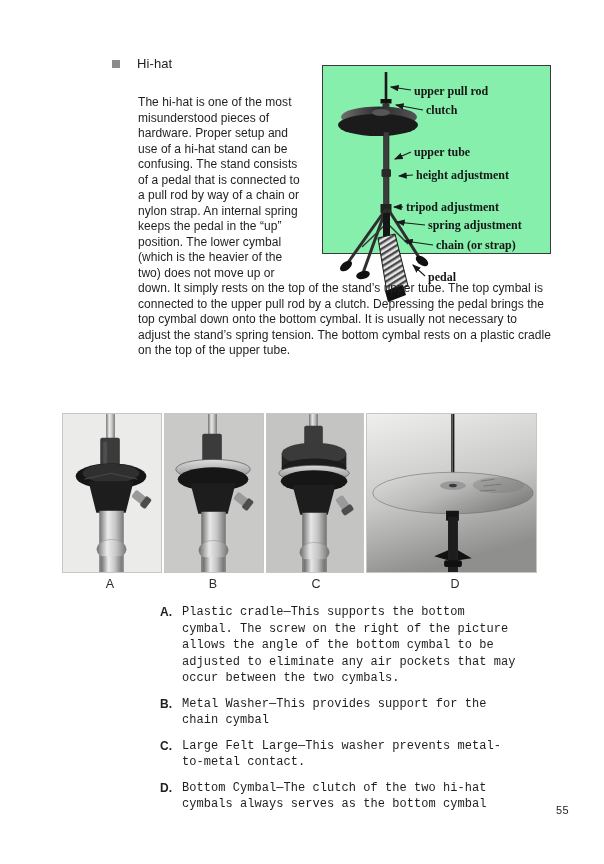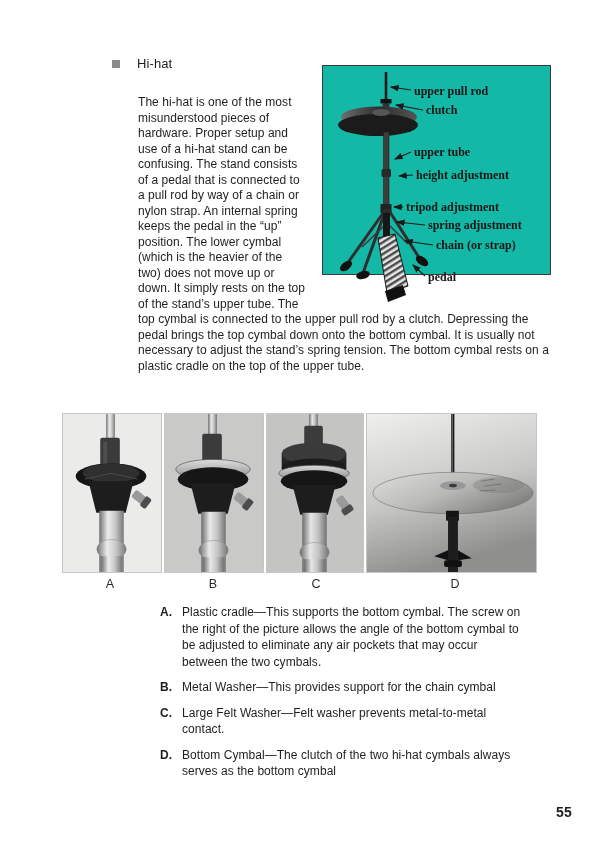--- a/index.html
+++ b/index.html
@@ -9,42 +9,42 @@
     position:relative; width:604px; height:864px; background:#ffffff;
     font-family:"Liberation Sans", sans-serif; color:#1e1e1e; overflow:hidden;
   }
   
   .heading { position:absolute; left:112px; top:56px; display:flex; align-items:center; }
   .bullet-square { width:8px; height:8px; background:#8c8c8c; flex:none; margin-top:1px; }
   .heading-text { font-size:13px; margin-left:17px; letter-spacing:0.1px; }
   
   .body-block { position:absolute; left:138px; top:65px; width:413px; font-size:12px; line-height:15.5px; }
   .diagram-figure {
-    float:right; width:229px; height:210px; margin:0 0 27px 16px;
-    border:1px solid #3a3a3a; background:#14b8a6;
+    float:right; width:229px; height:189px; margin:0 0 27px 16px;
+    border:1px solid #3a3a3a; background:#86efac;
   }
   .diagram-figure svg { display:block; width:227px; height:243px; }
   .paragraph { padding-top:30px; letter-spacing:0.05px; }
   .diag-label { font-family:"Liberation Serif", serif; font-size:12px; font-weight:bold; fill:#161616; }
   .diag-line { stroke:#1a1a1a; stroke-width:1.1; fill:none; }
   
   .photo-strip { position:absolute; left:62px; top:413px; height:160px; display:flex; }
   .panel { height:160px; border:1px solid #c6c6c4; background:#ddd; }
   .panel + .panel { margin-left:2px; }
   .panel svg { display:block; width:100%; height:100%; }
   .panel-a { width:100px; } .panel-b { width:100px; } .panel-c { width:98px; } .panel-d { width:171px; }
   .photo-label { position:absolute; top:577px; transform:translateX(-50%); font-size:12.5px; color:#2a2a2a; }
   .lbl-a { left:110px; } .lbl-b { left:213px; } .lbl-c { left:316px; } .lbl-d { left:455px; }
   
   .parts-list { position:absolute; left:160px; top:604px; width:362px; }
   .part-item { display:flex; margin-bottom:9px; font-size:12px; line-height:16.5px; }
   .part-marker { font-weight:bold; width:22px; flex:none; }
-  .part-text { flex:1; letter-spacing:0.05px; }
-  
-  .page-number { position:absolute; left:556px; top:804px; font-size:14px; font-weight:bold; letter-spacing:0.3px; }
+  .part-text { flex:1; letter-spacing:0.05px;font-family:Liberation Mono, monospace; }
+  
+  .page-number { position:absolute; left:556px; top:804px; font-size:11px; font-weight:normal; letter-spacing:0.3px; }
 </style>
 </head>
 <body>
 
 <div class="page">
 
   <div class="heading">
     <span class="bullet-square"></span>
     <span class="heading-text">Hi-hat</span>
   </div>
@@ -245,21 +245,21 @@
     <div class="part-item">
       <span class="part-marker">A.</span>
       <span class="part-text">Plastic cradle—This supports the bottom cymbal. The screw on the right of the picture allows the angle of the bottom cymbal to be adjusted to eliminate any air pockets that may occur between the two cymbals.</span>
     </div>
     <div class="part-item">
       <span class="part-marker">B.</span>
       <span class="part-text">Metal Washer—This provides support for the chain cymbal</span>
     </div>
     <div class="part-item">
       <span class="part-marker">C.</span>
-      <span class="part-text">Large Felt Washer—Felt washer prevents metal-to-metal contact.</span>
+      <span class="part-text">Large Felt Large—This washer prevents metal-to-metal contact.</span>
     </div>
     <div class="part-item">
       <span class="part-marker">D.</span>
       <span class="part-text">Bottom Cymbal—The clutch of the two hi-hat cymbals always serves as the bottom cymbal</span>
     </div>
   </div>
 
   <div class="page-number">55</div>
 
 </div>

